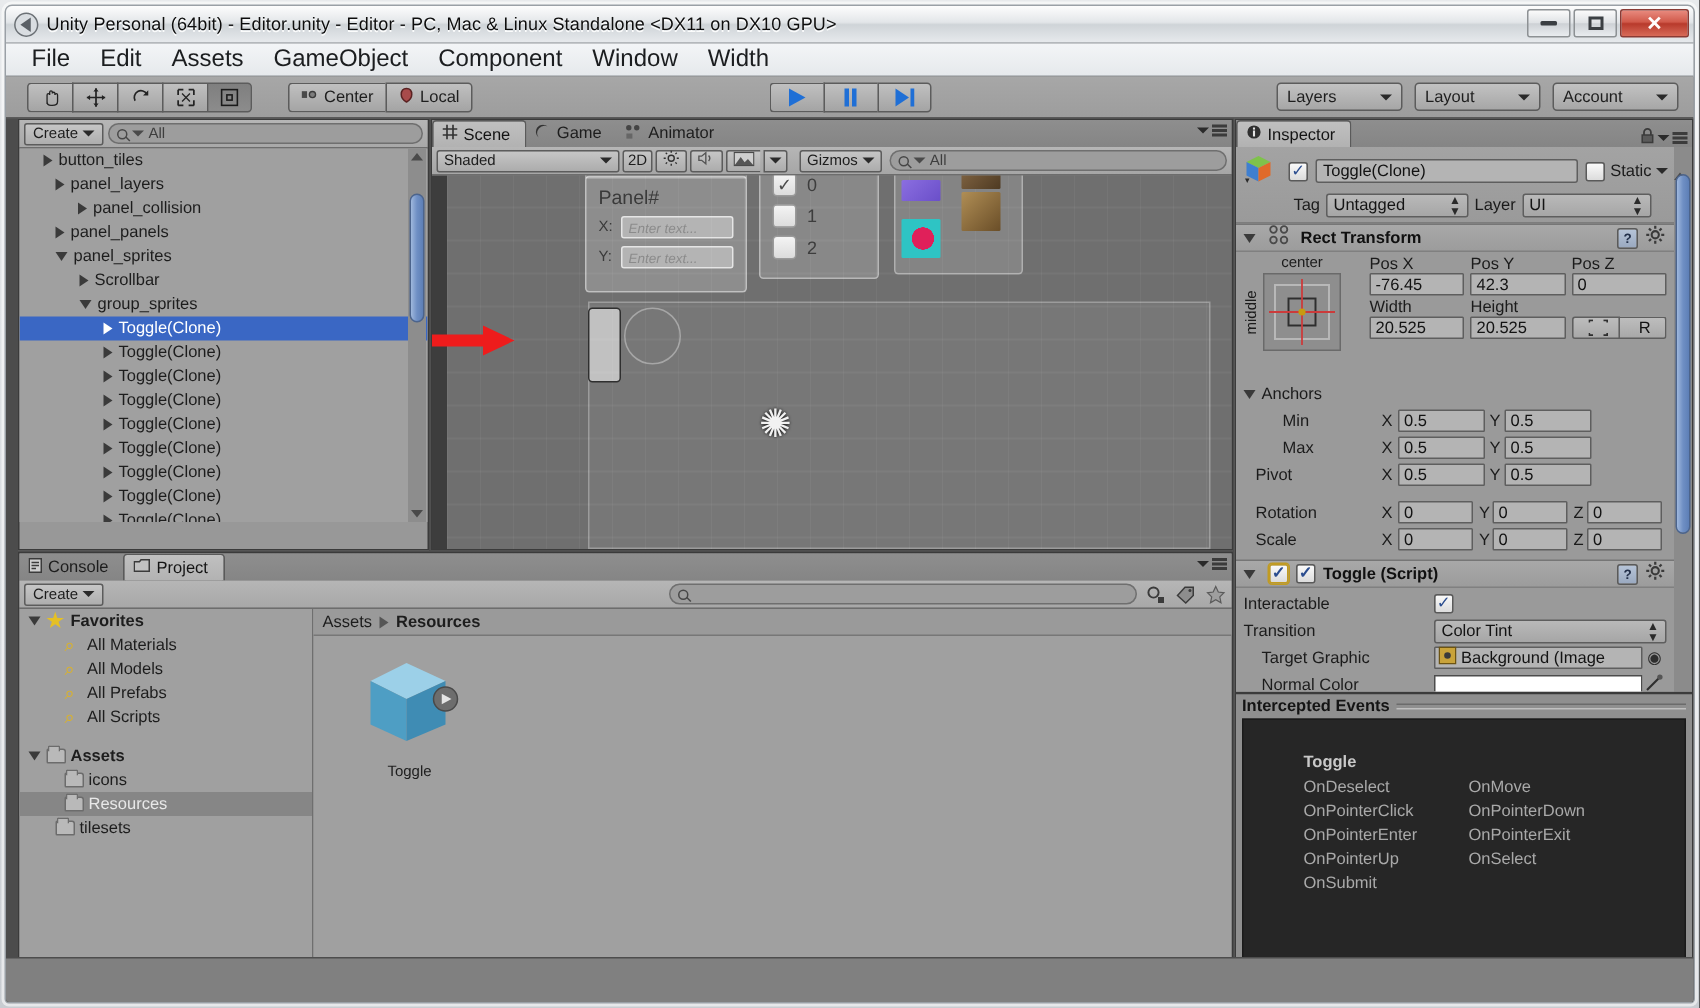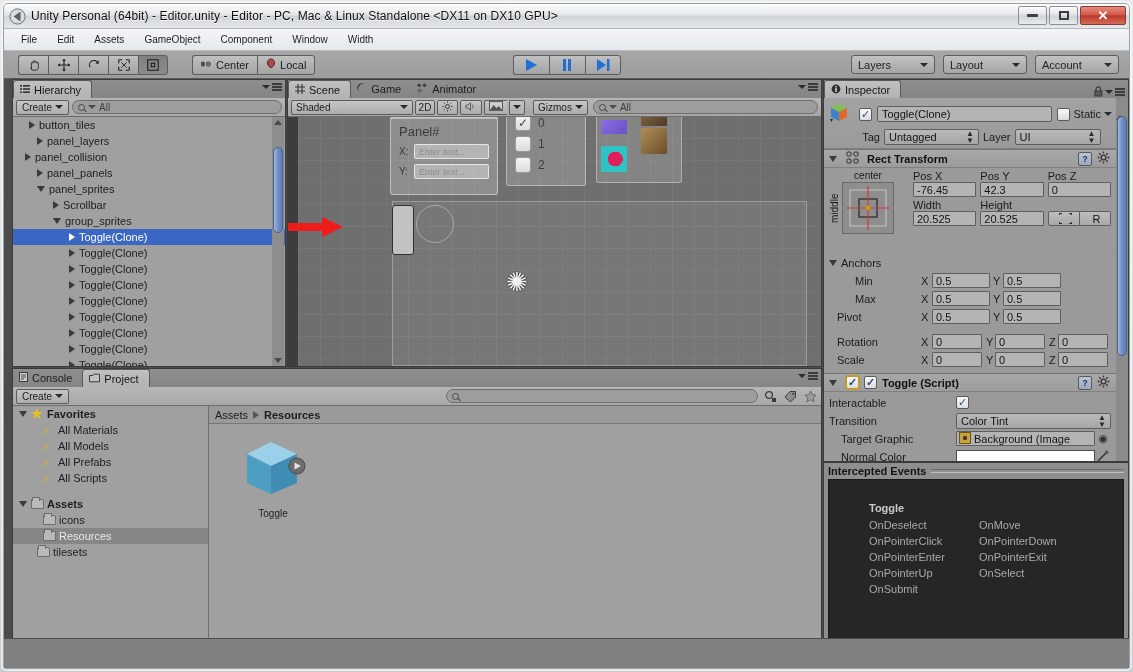--- a/index.html
+++ b/index.html
@@ -62,21 +62,21 @@
   .maxbox { display:block; width: 10px; height: 9px; border: 2px solid #3b3f43; }
 
   
   .menubar {
     height: 22px;
     background: linear-gradient(180deg,#f3f5f7 0%,#e6e9ec 100%);
     border-bottom: 1px solid #b9bdc1;
     display: flex; align-items: center; padding-left: 8px; gap: 2px;
   }
   .menu-item {
-    font-size: 10px; color: #1b1d1f; padding: 2px 9px; border-radius: 2px;
+    font-size: 16px; color: #1b1d1f; padding: 2px 9px; border-radius: 2px;
     white-space: nowrap;
   }
 
   
   .unity-body {
     position: relative;
     width: 100%;
     height: calc(100% - 47px);
     background: #5d5d5d;
     padding: 0;
@@ -572,43 +572,20 @@
         <div class="dropbtn">
           <span>Account</span>
               <span class="caret"></span>
         </div>
       </div>
     </div>
 
     <div class="regions">
 
       <div class="panel" id="hierarchy">
-        <div class="panel-tabs">
-          <div class="ptab active">
-            <span>
-              <svg width="10" height="10" viewBox="0 0 10 10">
-                    <rect x="0" y="1" width="2" height="1.6" fill="#333"></rect>
-                    <rect x="3" y="1" width="7" height="1.6" fill="#333"></rect>
-                    <rect x="0" y="4.2" width="2" height="1.6" fill="#333"></rect>
-                    <rect x="3" y="4.2" width="7" height="1.6" fill="#333"></rect>
-                    <rect x="0" y="7.4" width="2" height="1.6" fill="#333"></rect>
-                    <rect x="3" y="7.4" width="7" height="1.6" fill="#333"></rect>
-                  </svg>
-            </span>
-            <span>Hierarchy</span>
-          </div>
-          <div class="tab-menu">
-            <span class="caret"></span>
-            <span class="hamburger">
-                  <i></i>
-                  <i></i>
-                  <i></i>
-                </span>
-          </div>
-        </div>
         <div class="panel-toolbar">
           <div class="create-btn">
             <span>Create</span>
                 <span class="caret"></span>
           </div>
           <div class="search-pill">
             <span class="mag"></span>
             <span class="caret" style="border-top-color:#4a4a4a"></span>
             <span>All</span>
           </div>
@@ -620,21 +597,21 @@
             <span class="arrow-dn"></span>
           </div>
         <div class="h-row" style="padding-left: 16px;">
                 <span class="tri closed"></span>
                 <span>button_tiles</span>
               </div>
               <div class="h-row" style="padding-left: 24px;">
                 <span class="tri closed"></span>
                 <span>panel_layers</span>
               </div>
-              <div class="h-row" style="padding-left: 12px;">
+              <div class="h-row" style="padding-left: 39px;">
                 <span class="tri closed"></span>
                 <span>panel_collision</span>
               </div>
               <div class="h-row" style="padding-left: 24px;">
                 <span class="tri closed"></span>
                 <span>panel_panels</span>
               </div>
               <div class="h-row" style="padding-left: 24px;">
                 <span class="tri open"></span>
                 <span>panel_sprites</span>

